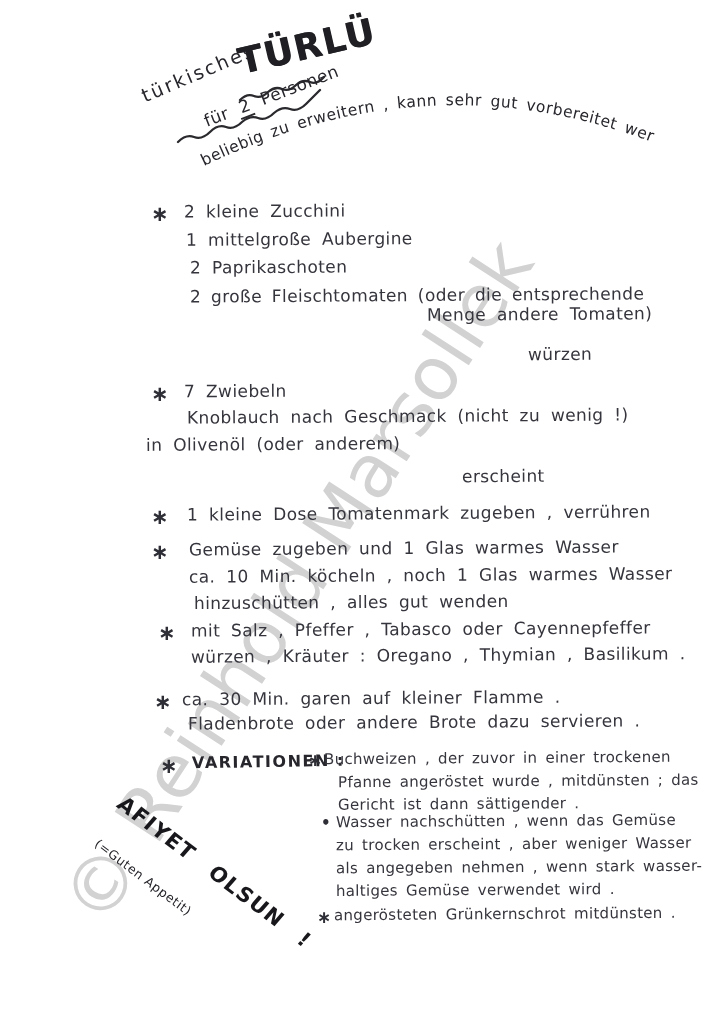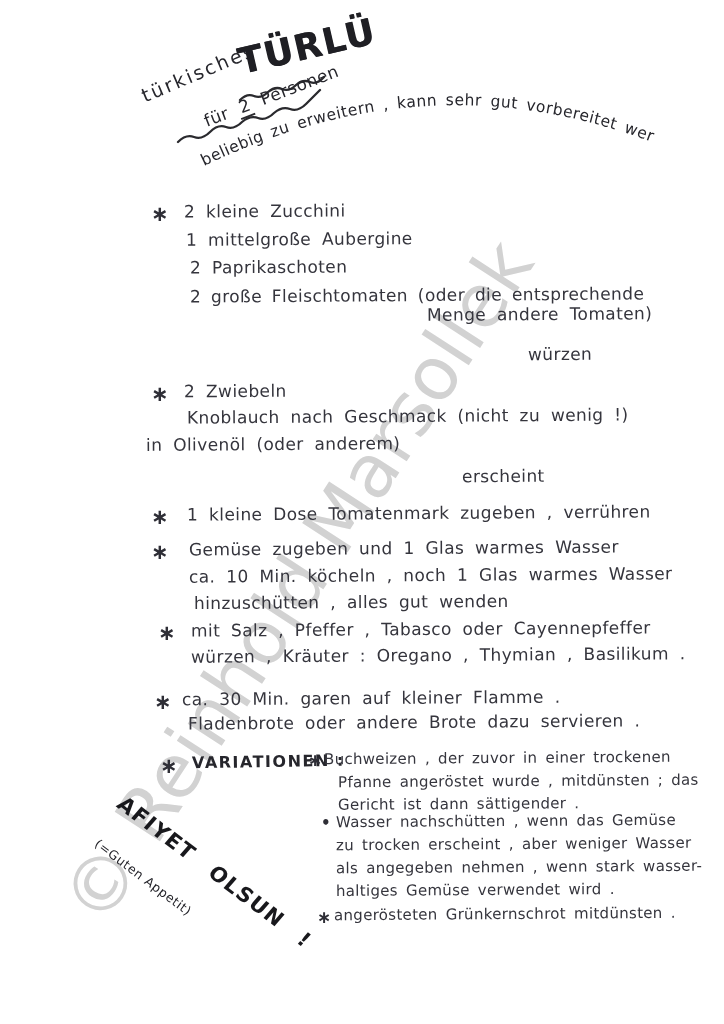--- a/index.html
+++ b/index.html
@@ -96,21 +96,21 @@
 
   <span class="star" style="left:151px;top:202px">∗</span>
   <div class="hand" style="left:184px;top:201px">2 kleine Zucchini</div>
   <div class="hand" style="left:186px;top:229px">1 mittelgroße Aubergine</div>
   <div class="hand" style="left:190px;top:257px">2 Paprikaschoten</div>
   <div class="hand" style="left:190px;top:285px;word-spacing:4px">2 große Fleischtomaten (oder die entsprechende</div>
   <div class="hand" style="left:427px;top:304px">Menge andere Tomaten)</div>
   <div class="hand" style="left:528px;top:344px">würzen</div>
 
   <span class="star" style="left:151px;top:382px">∗</span>
-  <div class="hand" style="left:184px;top:381px">2 Zwiebeln</div>
+  <div class="hand" style="left:184px;top:381px">7 Zwiebeln</div>
   <div class="hand" style="left:187px;top:406px">Knoblauch nach Geschmack (nicht zu wenig !)</div>
   <div class="hand" style="left:146px;top:434px">in Olivenöl (oder anderem)</div>
   <div class="hand" style="left:462px;top:466px">erscheint</div>
 
   <span class="star" style="left:151px;top:505px">∗</span>
   <div class="hand" style="left:187px;top:503px">1 kleine Dose Tomatenmark zugeben , verrühren</div>
 
   <span class="star" style="left:151px;top:540px">∗</span>
   <div class="hand" style="left:189px;top:538px">Gemüse zugeben und 1 Glas warmes Wasser</div>
   <div class="hand" style="left:189px;top:565px">ca. 10 Min. köcheln , noch 1 Glas warmes Wasser</div>

